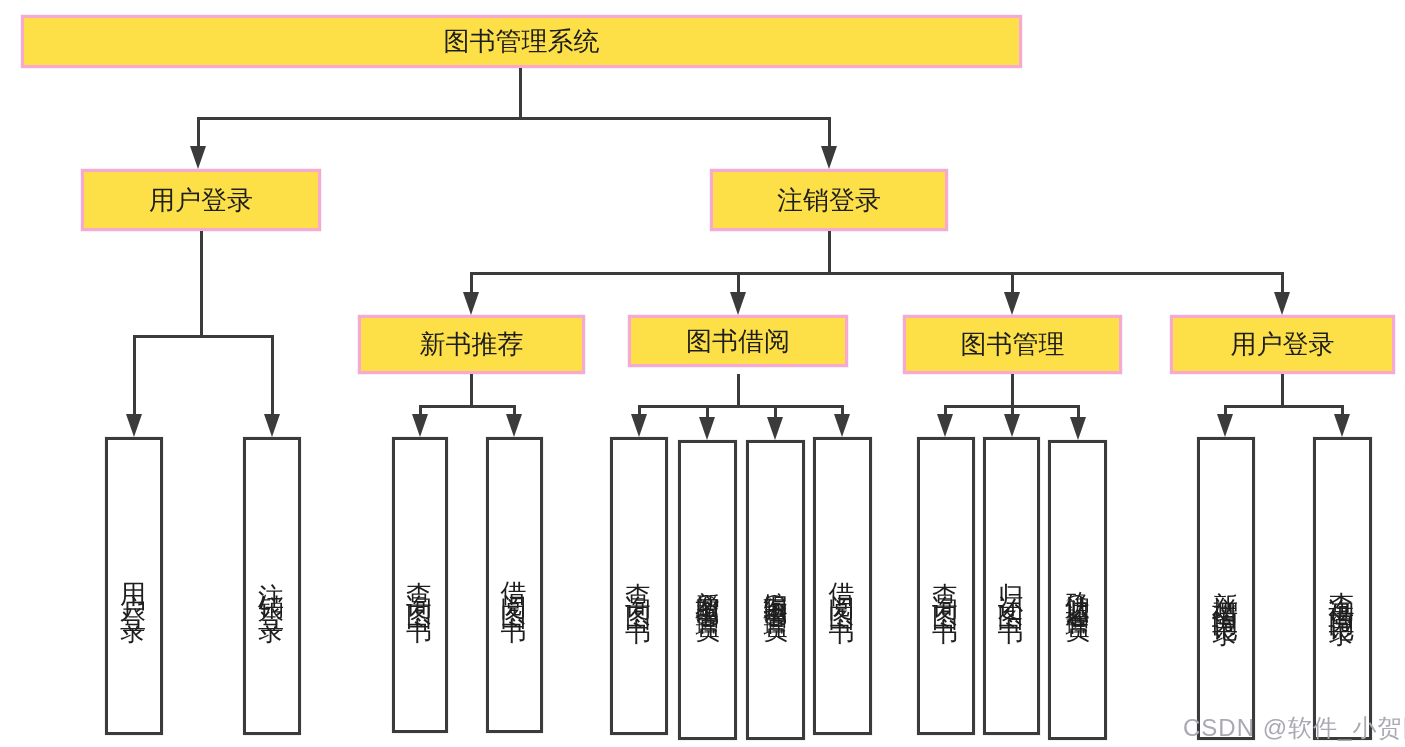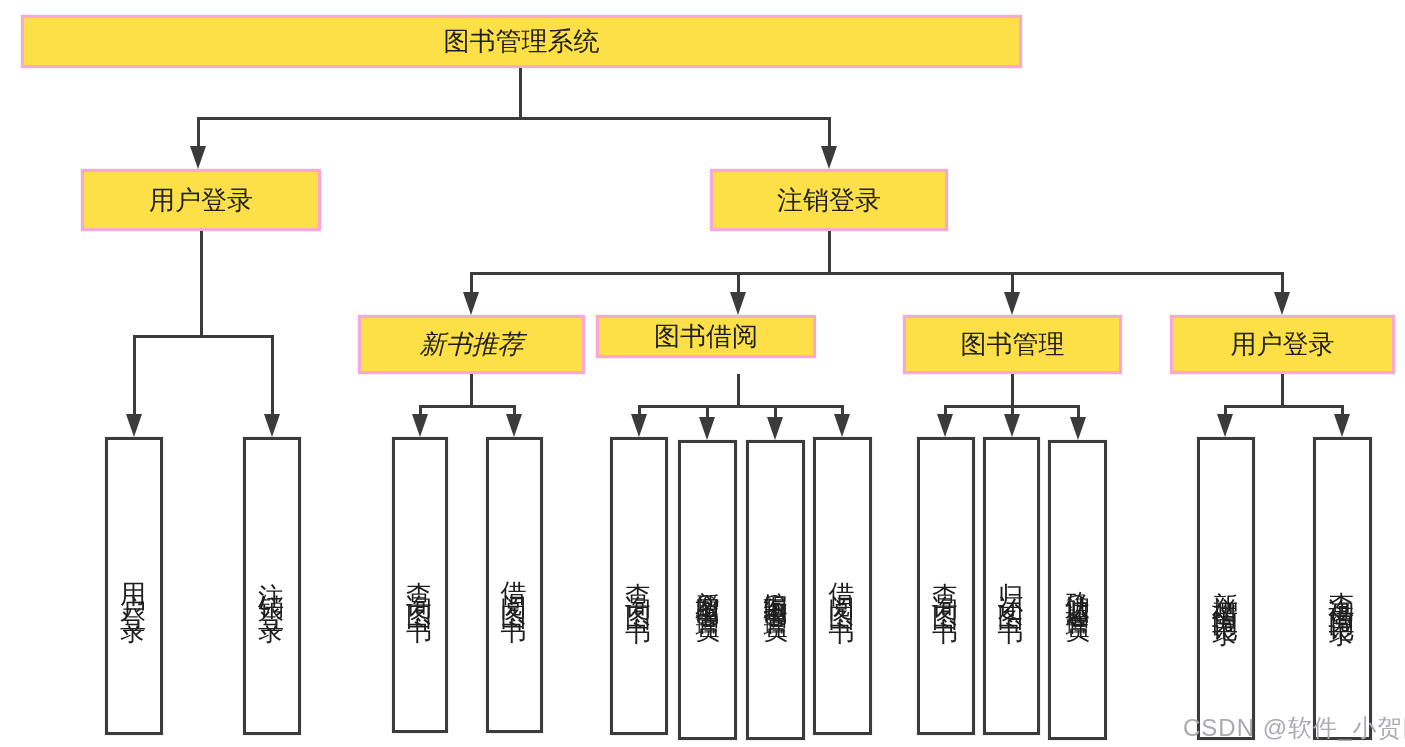--- a/index.html
+++ b/index.html
@@ -67,22 +67,22 @@
   <div class="hline" style="left:470px; top:272px; width:813px;"></div>
   <div class="vline" style="left:470px; top:272px; height:24px;"></div>
   <div class="arrow" style="left:463px; top:292px;"></div>
   <div class="vline" style="left:737px; top:272px; height:24px;"></div>
   <div class="arrow" style="left:730px; top:292px;"></div>
   <div class="vline" style="left:1011px; top:272px; height:24px;"></div>
   <div class="arrow" style="left:1004px; top:292px;"></div>
   <div class="vline" style="left:1281px; top:272px; height:24px;"></div>
   <div class="arrow" style="left:1274px; top:292px;"></div>
 
-  <div class="box" style="left:358px; top:315px; width:227px; height:59px;font-style:italic;">新书推荐</div>
-  <div class="box" style="left:596px; top:315px; width:220px; height:43px;">图书借阅</div>
+  <div class="box" style="left:358px; top:315px; width:227px; height:59px;">新书推荐</div>
+  <div class="box" style="left:628px; top:315px; width:220px; height:52px;">图书借阅</div>
   <div class="box" style="left:903px; top:315px; width:219px; height:59px;">图书管理</div>
   <div class="box" style="left:1170px; top:315px; width:225px; height:59px;">用户登录</div>
 
   <div class="vline" style="left:470px; top:374px; height:31px;"></div>
   <div class="hline" style="left:419px; top:405px; width:96px;"></div>
   <div class="vline" style="left:419px; top:405px; height:14px;"></div>
   <div class="arrow" style="left:412px; top:414px;"></div>
   <div class="vline" style="left:513px; top:405px; height:14px;"></div>
   <div class="arrow" style="left:506px; top:414px;"></div>
 

